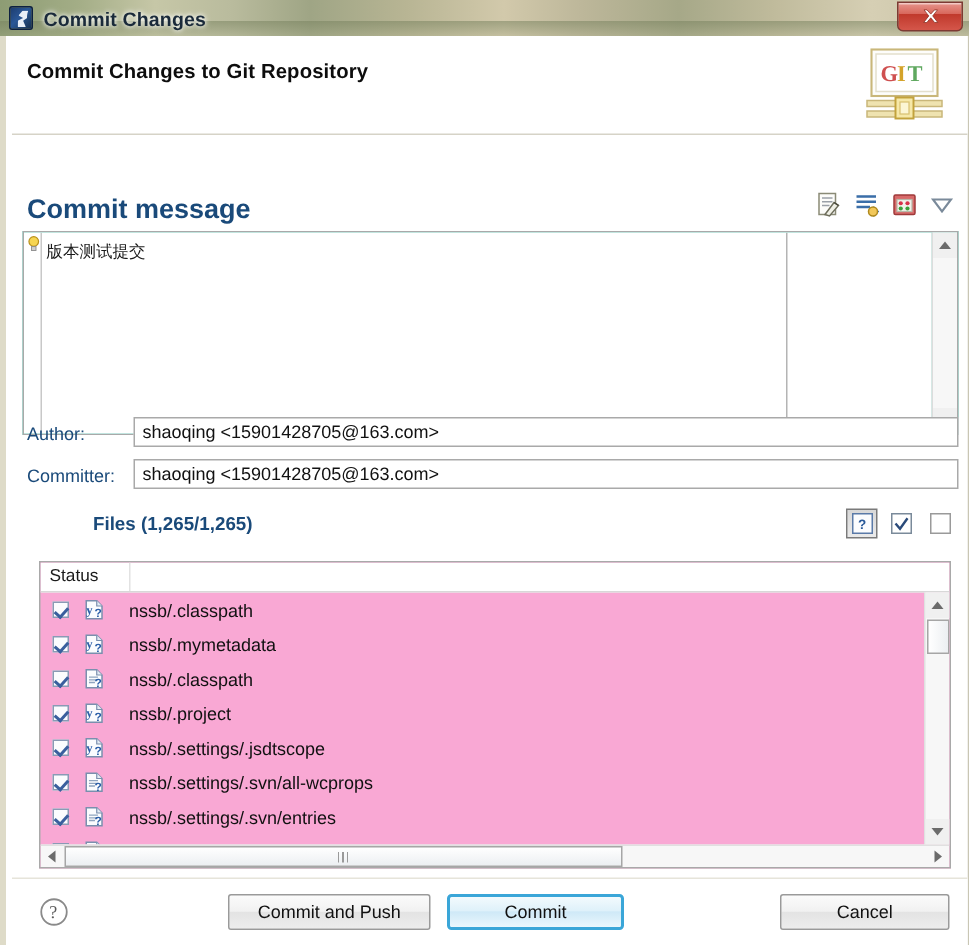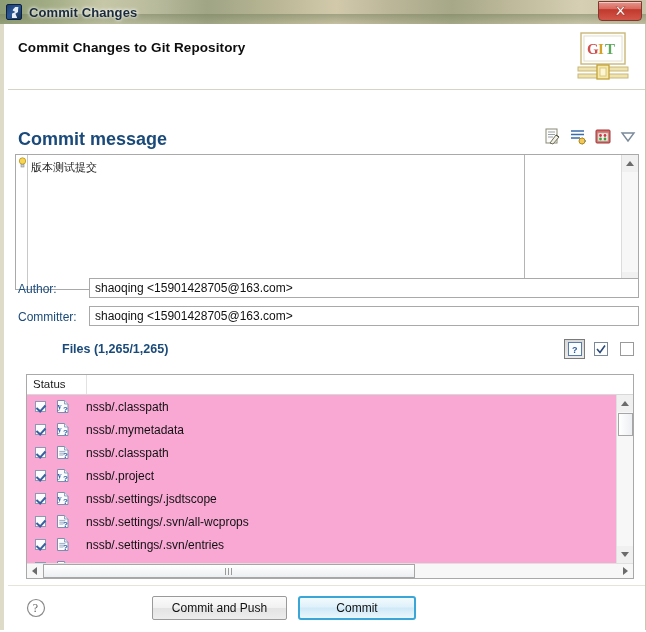--- a/index.html
+++ b/index.html
@@ -520,17 +520,18 @@
       </div>
     </div>
 
     <div id="footer">
       <svg id="help-icon" viewBox="0 0 20 20">
         <circle cx="10" cy="10" r="8.5" fill="#ffffff" stroke="#8a8a8a" stroke-width="1.2"></circle>
         <text x="6.8" y="14" font-family="Liberation Serif, serif" font-size="12" fill="#5a5a5a">?</text>
       </svg>
       <div class="btn" id="btn-commit-push">Commit and Push</div>
       <div class="btn" id="btn-commit">Commit</div>
+      <div class="btn" id="btn-cancel">Cancel</div>
     </div>
 
   </div>
 </div>
 <div id="bottom-edge"></div>
 
 </body></html>

